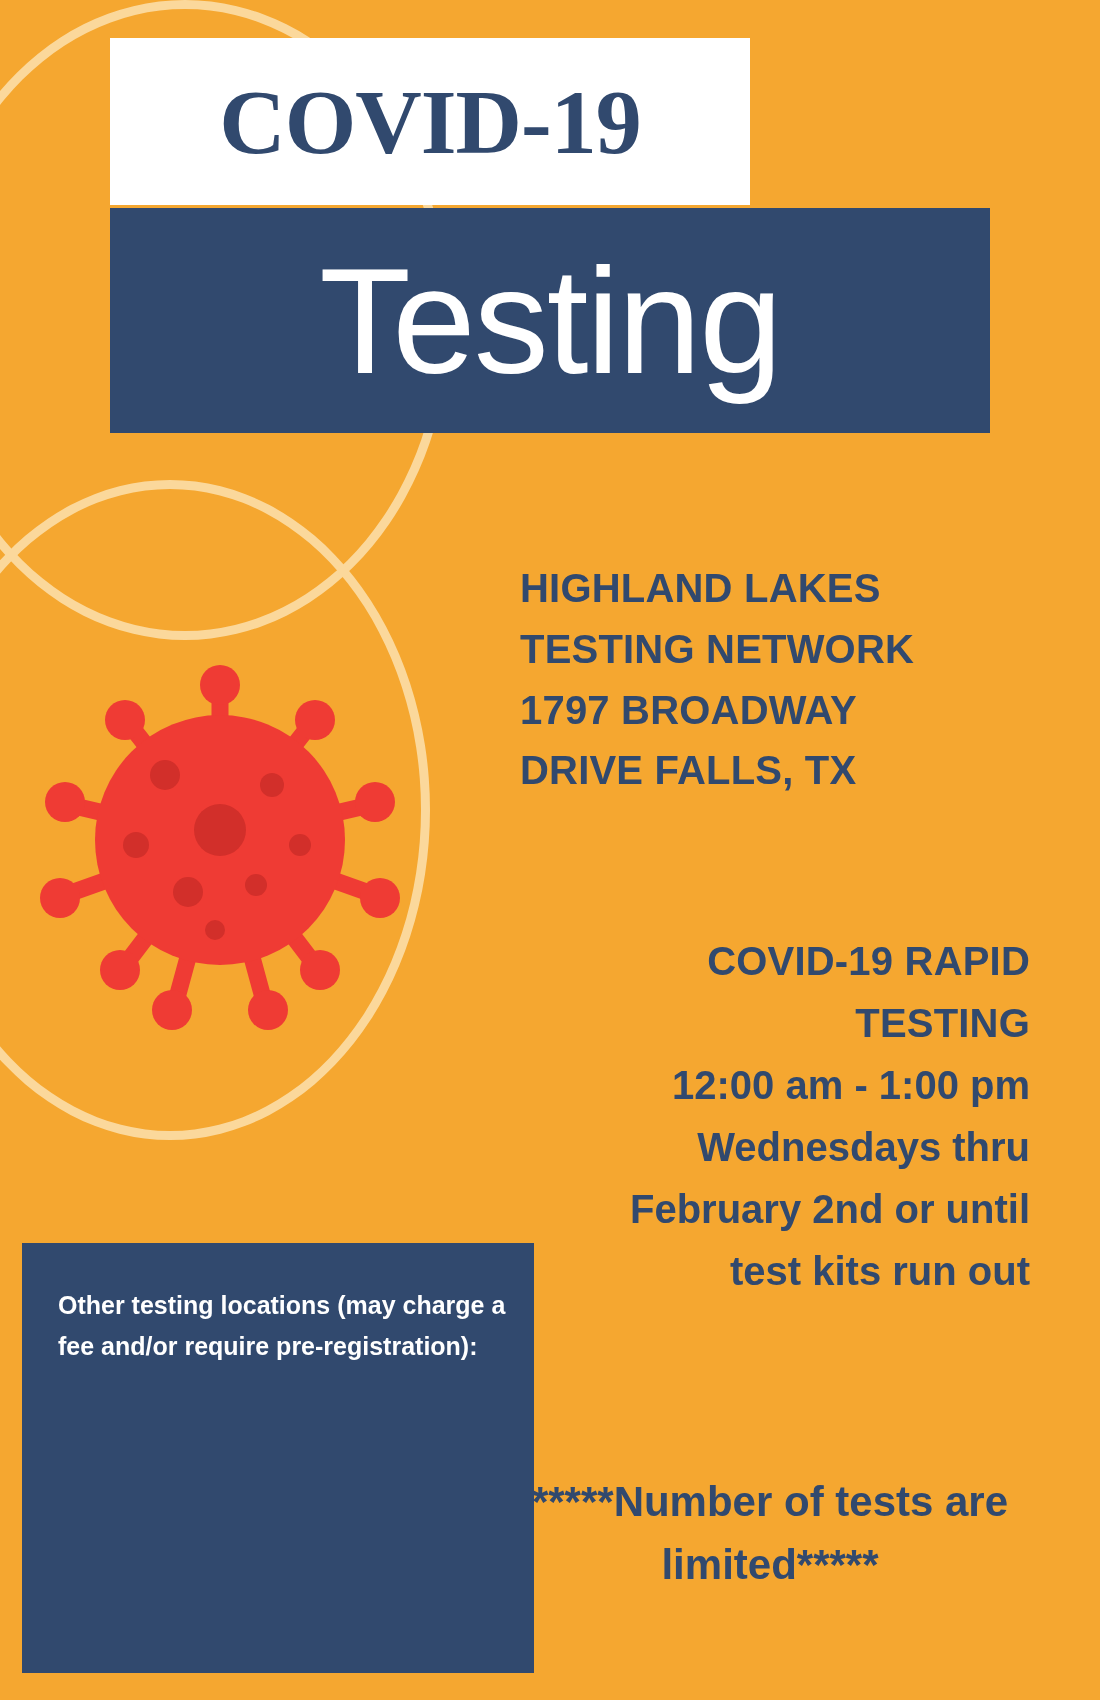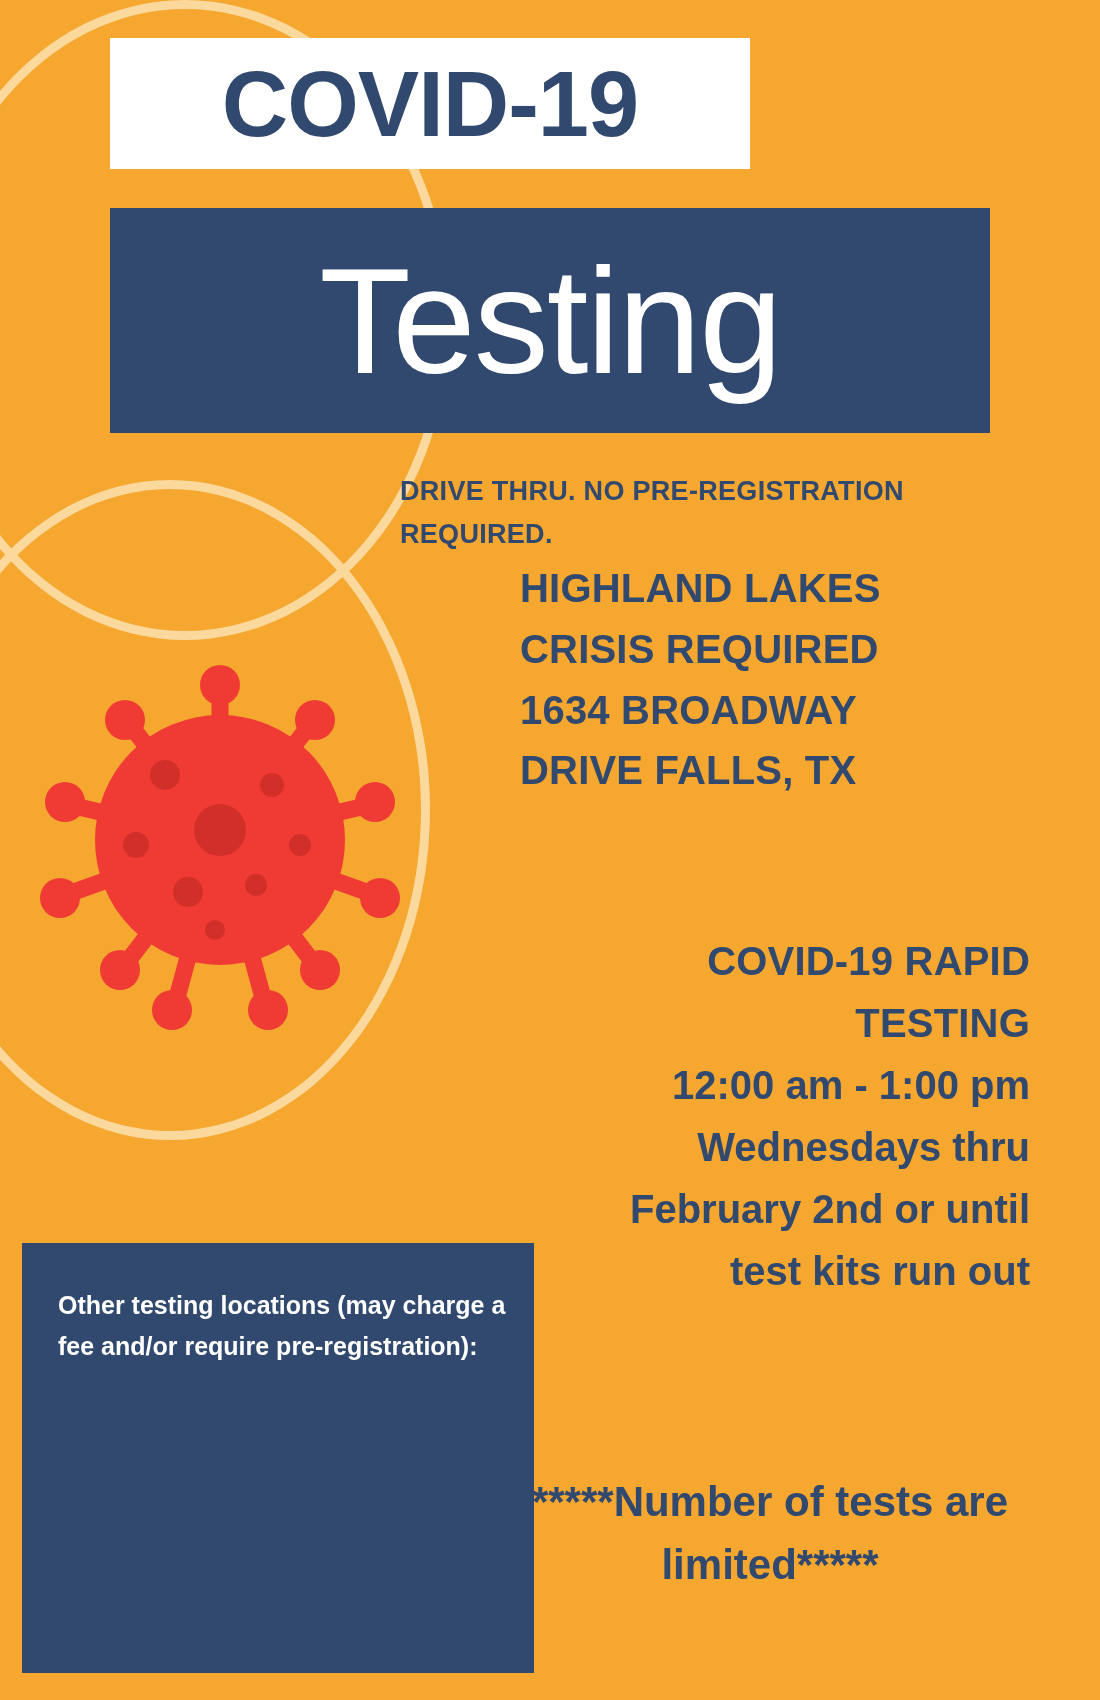--- a/index.html
+++ b/index.html
@@ -44,25 +44,26 @@
     left: -90px;
     top: 480px;
   }
 
   
   .title-band {
     position: absolute;
     left: 110px;
     top: 38px;
     width: 640px;
-    height: 131px;
+    height: 167px;
     background: #ffffff;
     display: flex;
     align-items: center;
     justify-content: center;
+    font-family: Liberation Serif, serif;
   }
   .title-band .txt {
     color: #31496e;
     font-size: 92px;
     font-weight: bold;
     letter-spacing: -1px;
     line-height: 1;
   }
 
   
@@ -187,26 +188,25 @@
   <div class="arc arc-2"></div>
 
   <div class="title-band">
     <div class="txt">COVID-19</div>
   </div>
 
   <div class="testing-band">
     <div class="txt">Testing</div>
   </div>
 
-  <div class="drive-thru">DRIVE THRU.  NO PRE-REGISTRATION REQUIRED.</div>
 
   <div class="address">
     <div>HIGHLAND LAKES</div>
-    <div>CRISIS REQUIRED</div>
-    <div>1634 BROADWAY</div>
+    <div>TESTING NETWORK</div>
+    <div>1797 BROADWAY</div>
     <div>DRIVE FALLS, TX</div>
   </div>
 
   <div class="schedule">
     <div class="caps">COVID-19 RAPID</div>
     <div class="caps">TESTING</div>
     <div class="soft">12:00 am - 1:00 pm</div>
     <div class="soft">Wednesdays thru</div>
     <div class="soft">February 2nd or until</div>
     <div class="soft">test kits run out</div>

